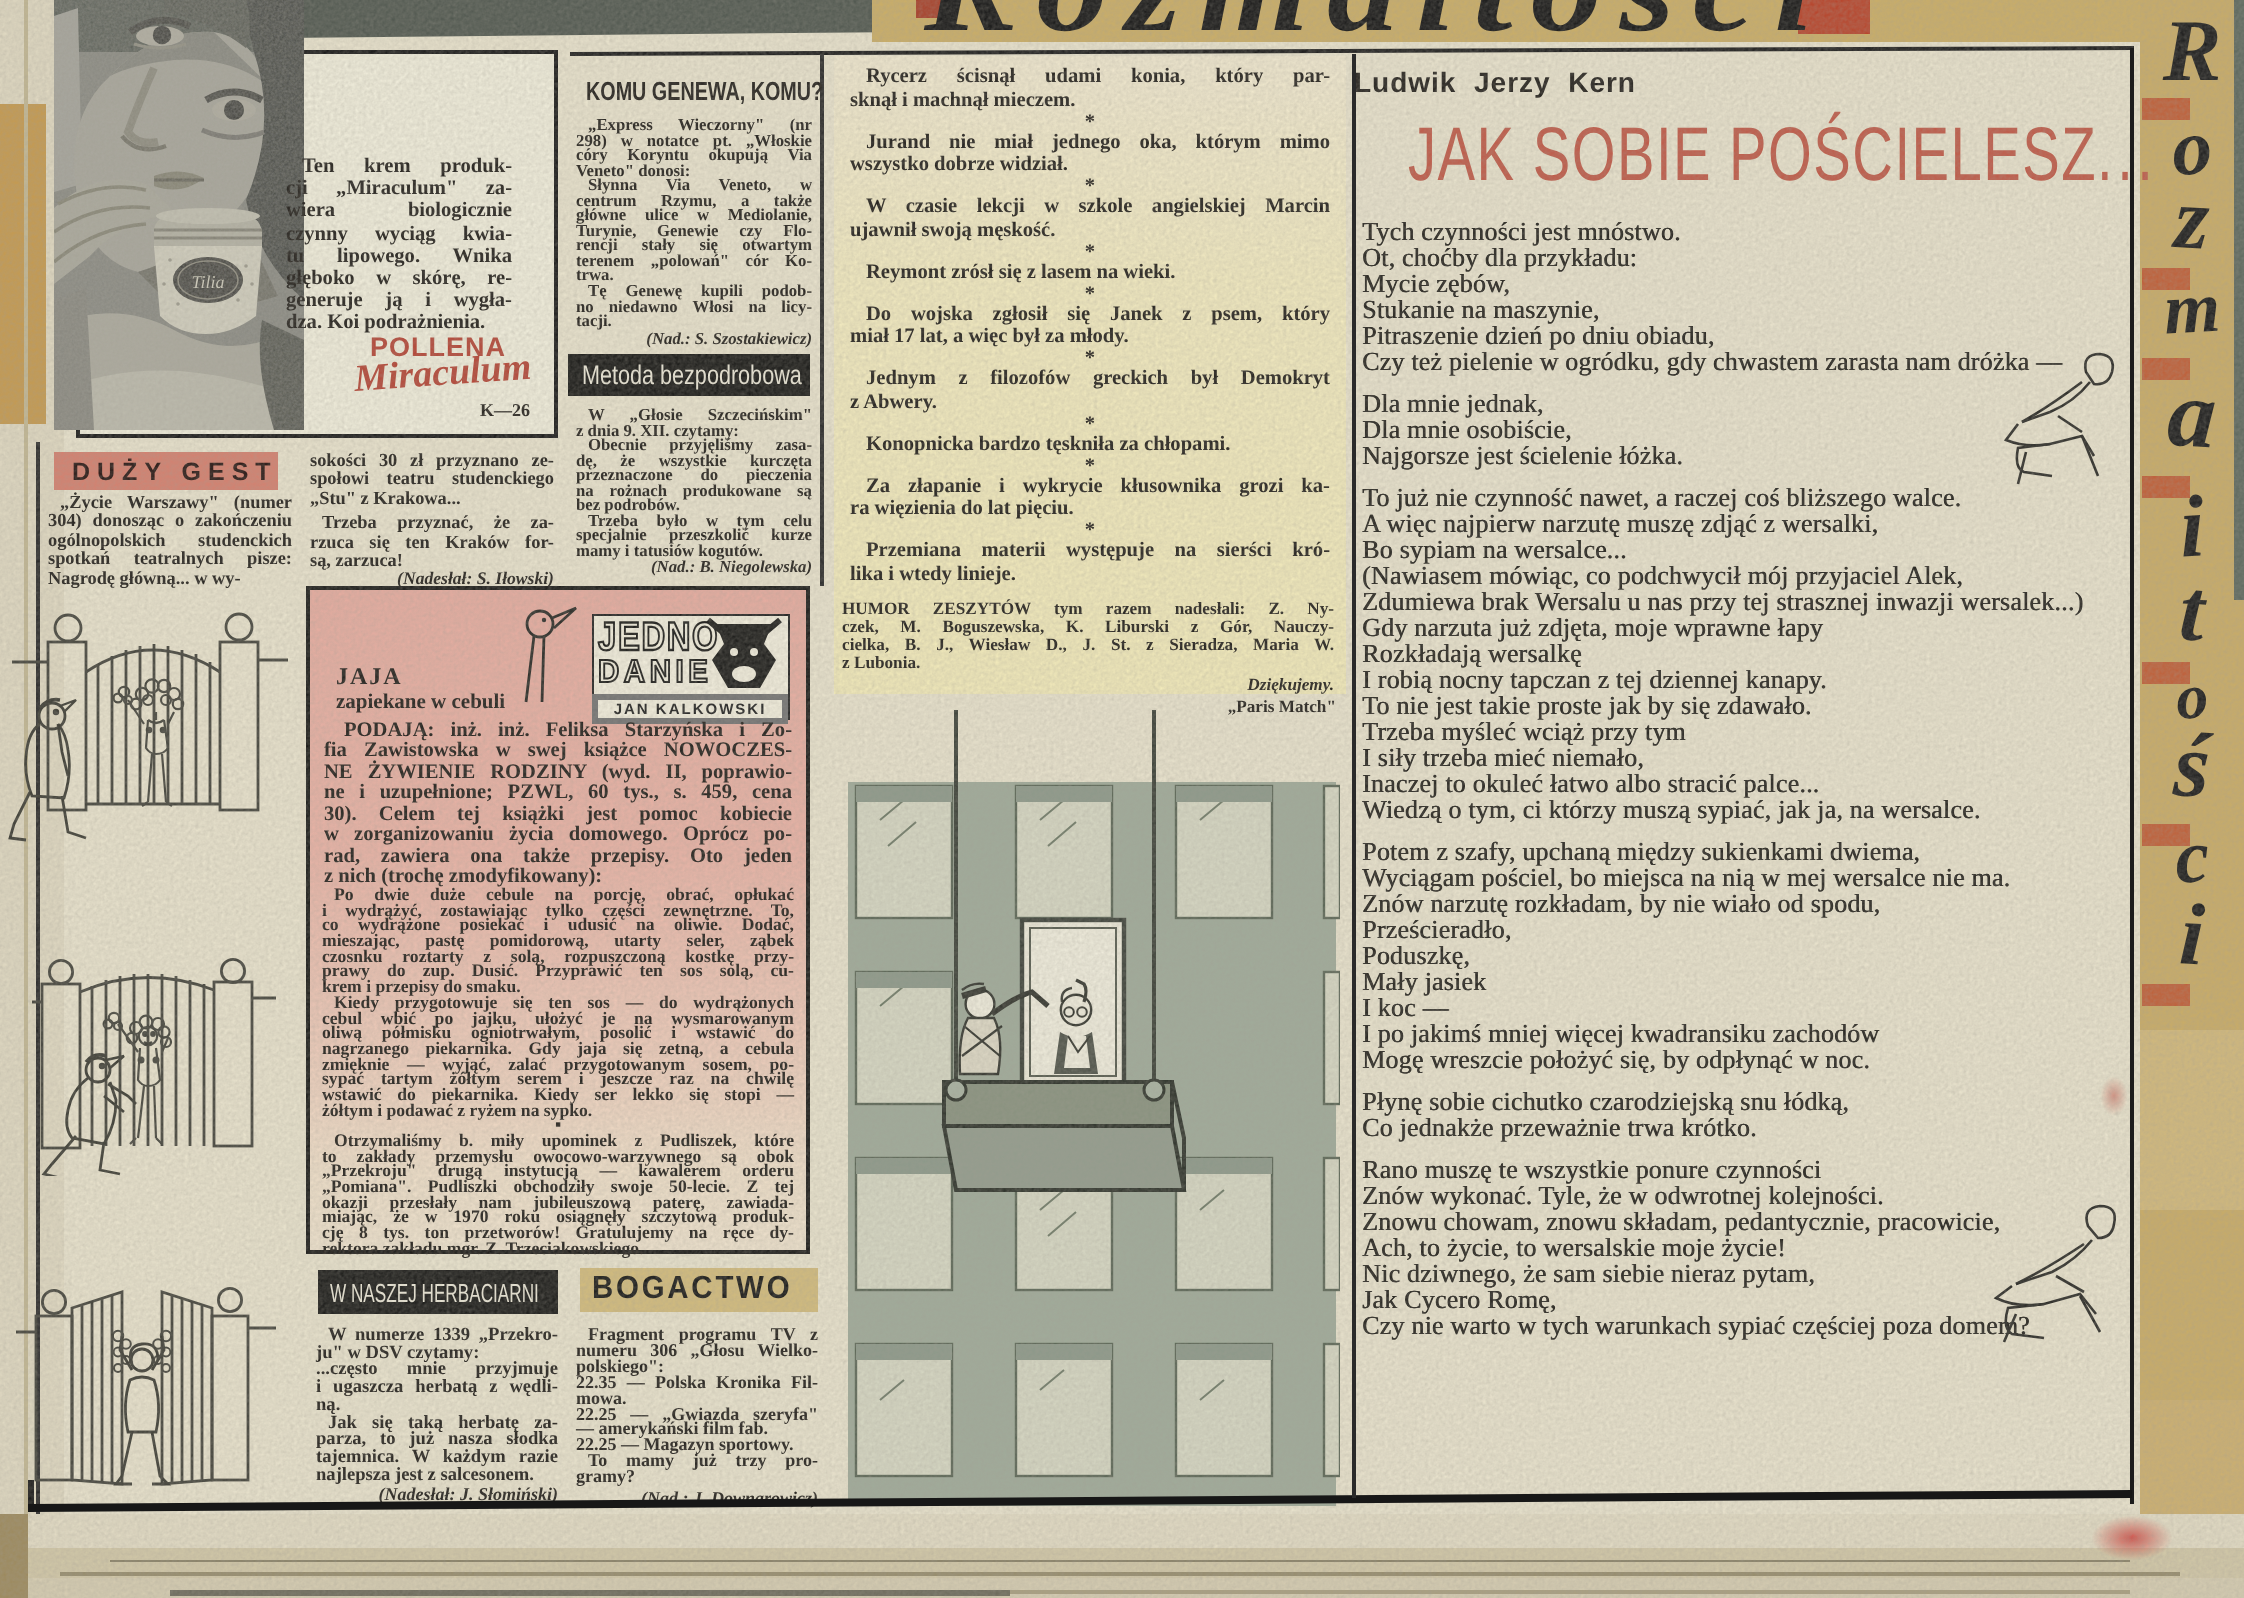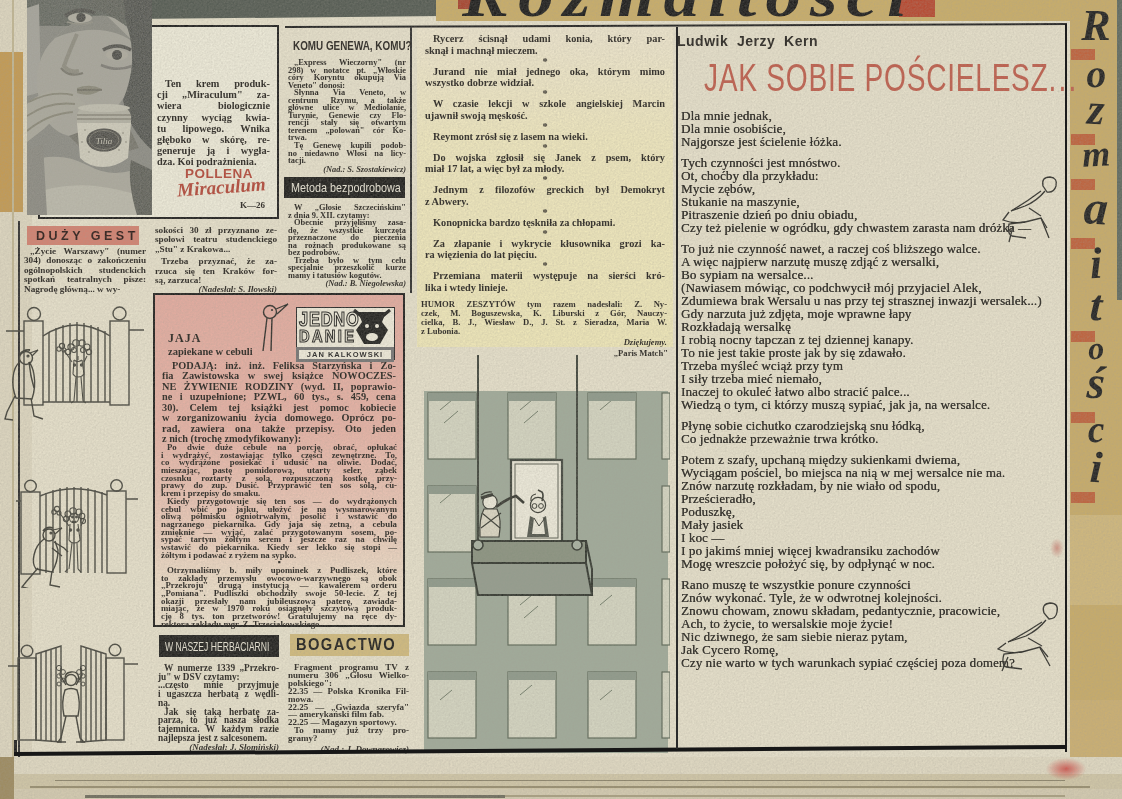--- a/index.html
+++ b/index.html
@@ -140,21 +140,21 @@
 
   <path d="M0,162 Q32,150 60,165 Q84,178 106,170 L125,180 L125,215 L0,215 Z" fill="#aaa89b"></path>
   <path d="M0,196 Q42,178 92,190 L125,198 L125,215 L0,215 Z" fill="#bcbaab"></path>
   <path d="M104,160 L125,170 L125,215 L110,215 Q100,182 104,160 Z" fill="#4c4e45"></path>
   <path d="M0,150 L16,144 L20,215 L0,215 Z" fill="#84837a"></path>
   </g>
 </svg>
 </div>
 
 
-<div class="abs b j" style="left:157px;top:78px;width:113px;font-size:10.3px;line-height:11.2px">
+<div class="abs b j" style="left:143px;top:78px;width:113px;font-size:10.3px;line-height:11.2px">
 <p class="jl" style="text-indent:8px">Ten krem produk-</p>
       <p class="jl">cji „Miraculum" za-</p>
       <p class="jl">wiera biologicznie</p>
       <p class="jl">czynny wyciąg kwia-</p>
       <p class="jl">tu lipowego. Wnika</p>
       <p class="jl">głęboko w skórę, re-</p>
       <p class="jl">generuje ją i wygła-</p>
       <p class="jl last">dza. Koi podrażnienia.</p>
 </div>
 
@@ -438,25 +438,25 @@
     <circle cx="157" cy="190" r="5" fill="#a9b3a2" stroke="#2e332b" stroke-width="1.5"></circle>
   </g>
 </svg>
 </div>
 
 <div class="abs b san" style="left:677px;top:33px;font-size:14px;letter-spacing:0.5px">Ludwik&nbsp; Jerzy&nbsp; Kern</div>
 
 <div class="abs san" style="left:704px;top:57px;font-size:38px;color:#c05a48;letter-spacing:1px;transform:scale(0.74,1);transform-origin:left top;white-space:nowrap">JAK SOBIE POŚCIELESZ<span style="letter-spacing:3px">...</span></div>
 
 <div class="abs" style="left:681px;top:109px;width:400px;font-size:13px;line-height:13px;font-weight:normal;color:#26241f;letter-spacing:0.1px;text-shadow:0.25px 0 0 #26241f;white-space:nowrap">
+<p style="margin:0 0 8px 0">Tych czynności jest mnóstwo.<br>Ot, choćby dla przykładu:<br>Mycie zębów,<br>Stukanie na maszynie,<br>Pitraszenie dzień po dniu obiadu,<br>Czy też pielenie w ogródku, gdy chwastem zarasta nam dróżka —</p>
 <p style="margin:0 0 8px 0">Dla mnie jednak,<br>Dla mnie osobiście,<br>Najgorsze jest ścielenie łóżka.</p>
-<p style="margin:0 0 8px 0">Tych czynności jest mnóstwo.<br>Ot, choćby dla przykładu:<br>Mycie zębów,<br>Stukanie na maszynie,<br>Pitraszenie dzień po dniu obiadu,<br>Czy też pielenie w ogródku, gdy chwastem zarasta nam dróżka —</p>
 <p style="margin:0 0 8px 0">To już nie czynność nawet, a raczej coś bliższego walce.<br>A więc najpierw narzutę muszę zdjąć z wersalki,<br>Bo sypiam na wersalce...<br>(Nawiasem mówiąc, co podchwycił mój przyjaciel Alek,<br>Zdumiewa brak Wersalu u nas przy tej strasznej inwazji wersalek...)<br>Gdy narzuta już zdjęta, moje wprawne łapy<br>Rozkładają wersalkę<br>I robią nocny tapczan z tej dziennej kanapy.<br>To nie jest takie proste jak by się zdawało.<br>Trzeba myśleć wciąż przy tym<br>I siły trzeba mieć niemało,<br>Inaczej to okuleć łatwo albo stracić palce...<br>Wiedzą o tym, ci którzy muszą sypiać, jak ja, na wersalce.</p>
+<p style="margin:0 0 8px 0">Potem z szafy, upchaną między sukienkami dwiema,<br>Wyciągam pościel, bo miejsca na nią w mej wersalce nie ma.<br>Znów narzutę rozkładam, by nie wiało od spodu,<br>Prześcieradło,<br>Poduszkę,<br>Mały jasiek<br>I koc —<br>I po jakimś mniej więcej kwadransiku zachodów<br>Mogę wreszcie położyć się, by odpłynąć w noc.</p>
 <p style="margin:0 0 8px 0">Płynę sobie cichutko czarodziejską snu łódką,<br>Co jednakże przeważnie trwa krótko.</p>
-<p style="margin:0 0 8px 0">Potem z szafy, upchaną między sukienkami dwiema,<br>Wyciągam pościel, bo miejsca na nią w mej wersalce nie ma.<br>Znów narzutę rozkładam, by nie wiało od spodu,<br>Prześcieradło,<br>Poduszkę,<br>Mały jasiek<br>I koc —<br>I po jakimś mniej więcej kwadransiku zachodów<br>Mogę wreszcie położyć się, by odpłynąć w noc.</p>
 <p style="margin:0">Rano muszę te wszystkie ponure czynności<br>Znów wykonać. Tyle, że w odwrotnej kolejności.<br>Znowu chowam, znowu składam, pedantycznie, pracowicie,<br>Ach, to życie, to wersalskie moje życie!<br>Nic dziwnego, że sam siebie nieraz pytam,<br>Jak Cycero Romę,<br>Czy nie warto w tych warunkach sypiać częściej poza domem?</p>
 </div>
 
 <div class="abs" style="left:999px;top:174px;width:60px;height:72px">
 <svg width="60" height="72" viewBox="0 0 60 72">
   <g fill="none" stroke="#2a2a26" stroke-width="1.3">
     <path d="M44,12 q-2,-9 7,-9 q8,1 6,9 q-2,7 -9,6 Z"></path>
     <path d="M46,17 q-8,10 -20,15 l-14,5"></path>
     <path d="M12,37 q14,-8 30,-20"></path>
     <path d="M10,38 l-6,8 q10,4 22,2 l16,-4 l6,10"></path>

